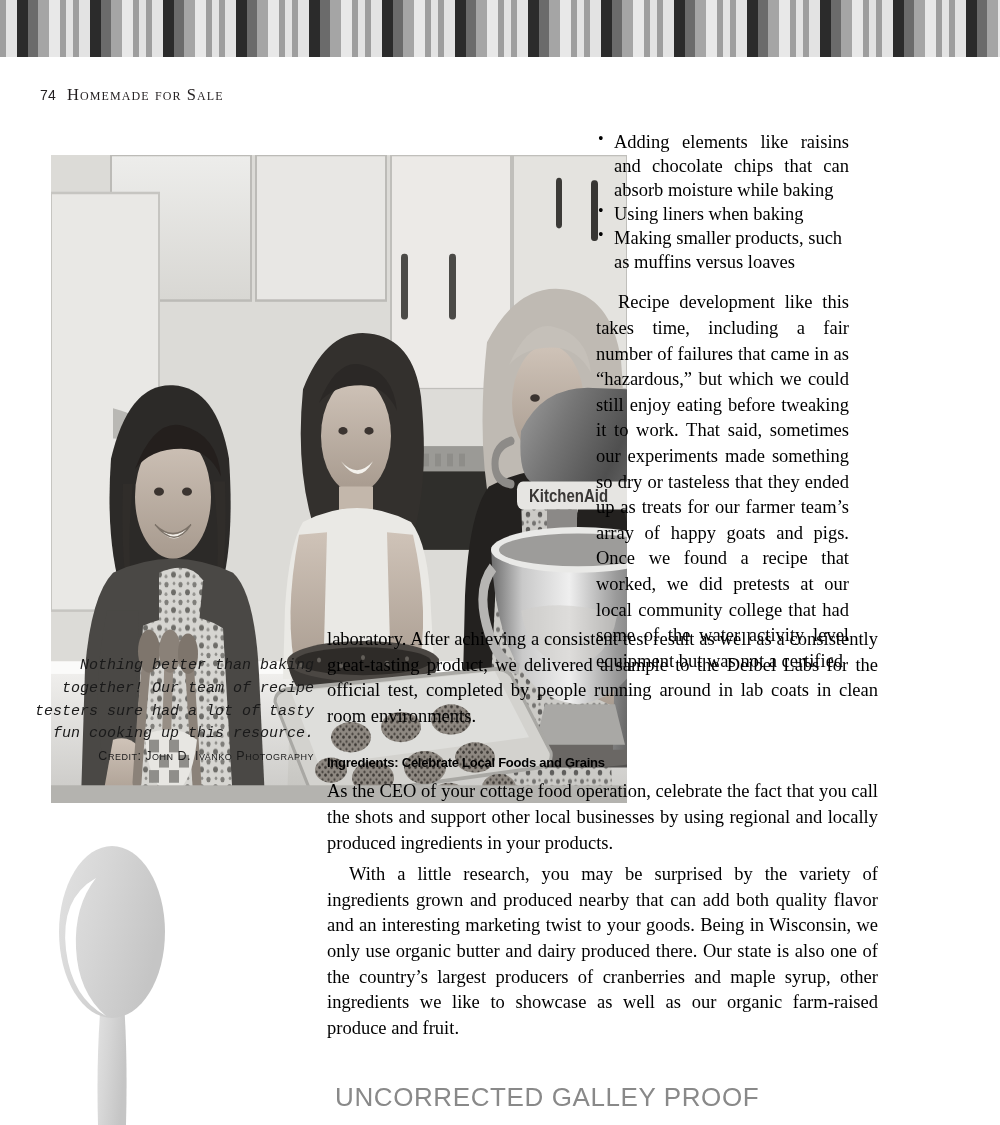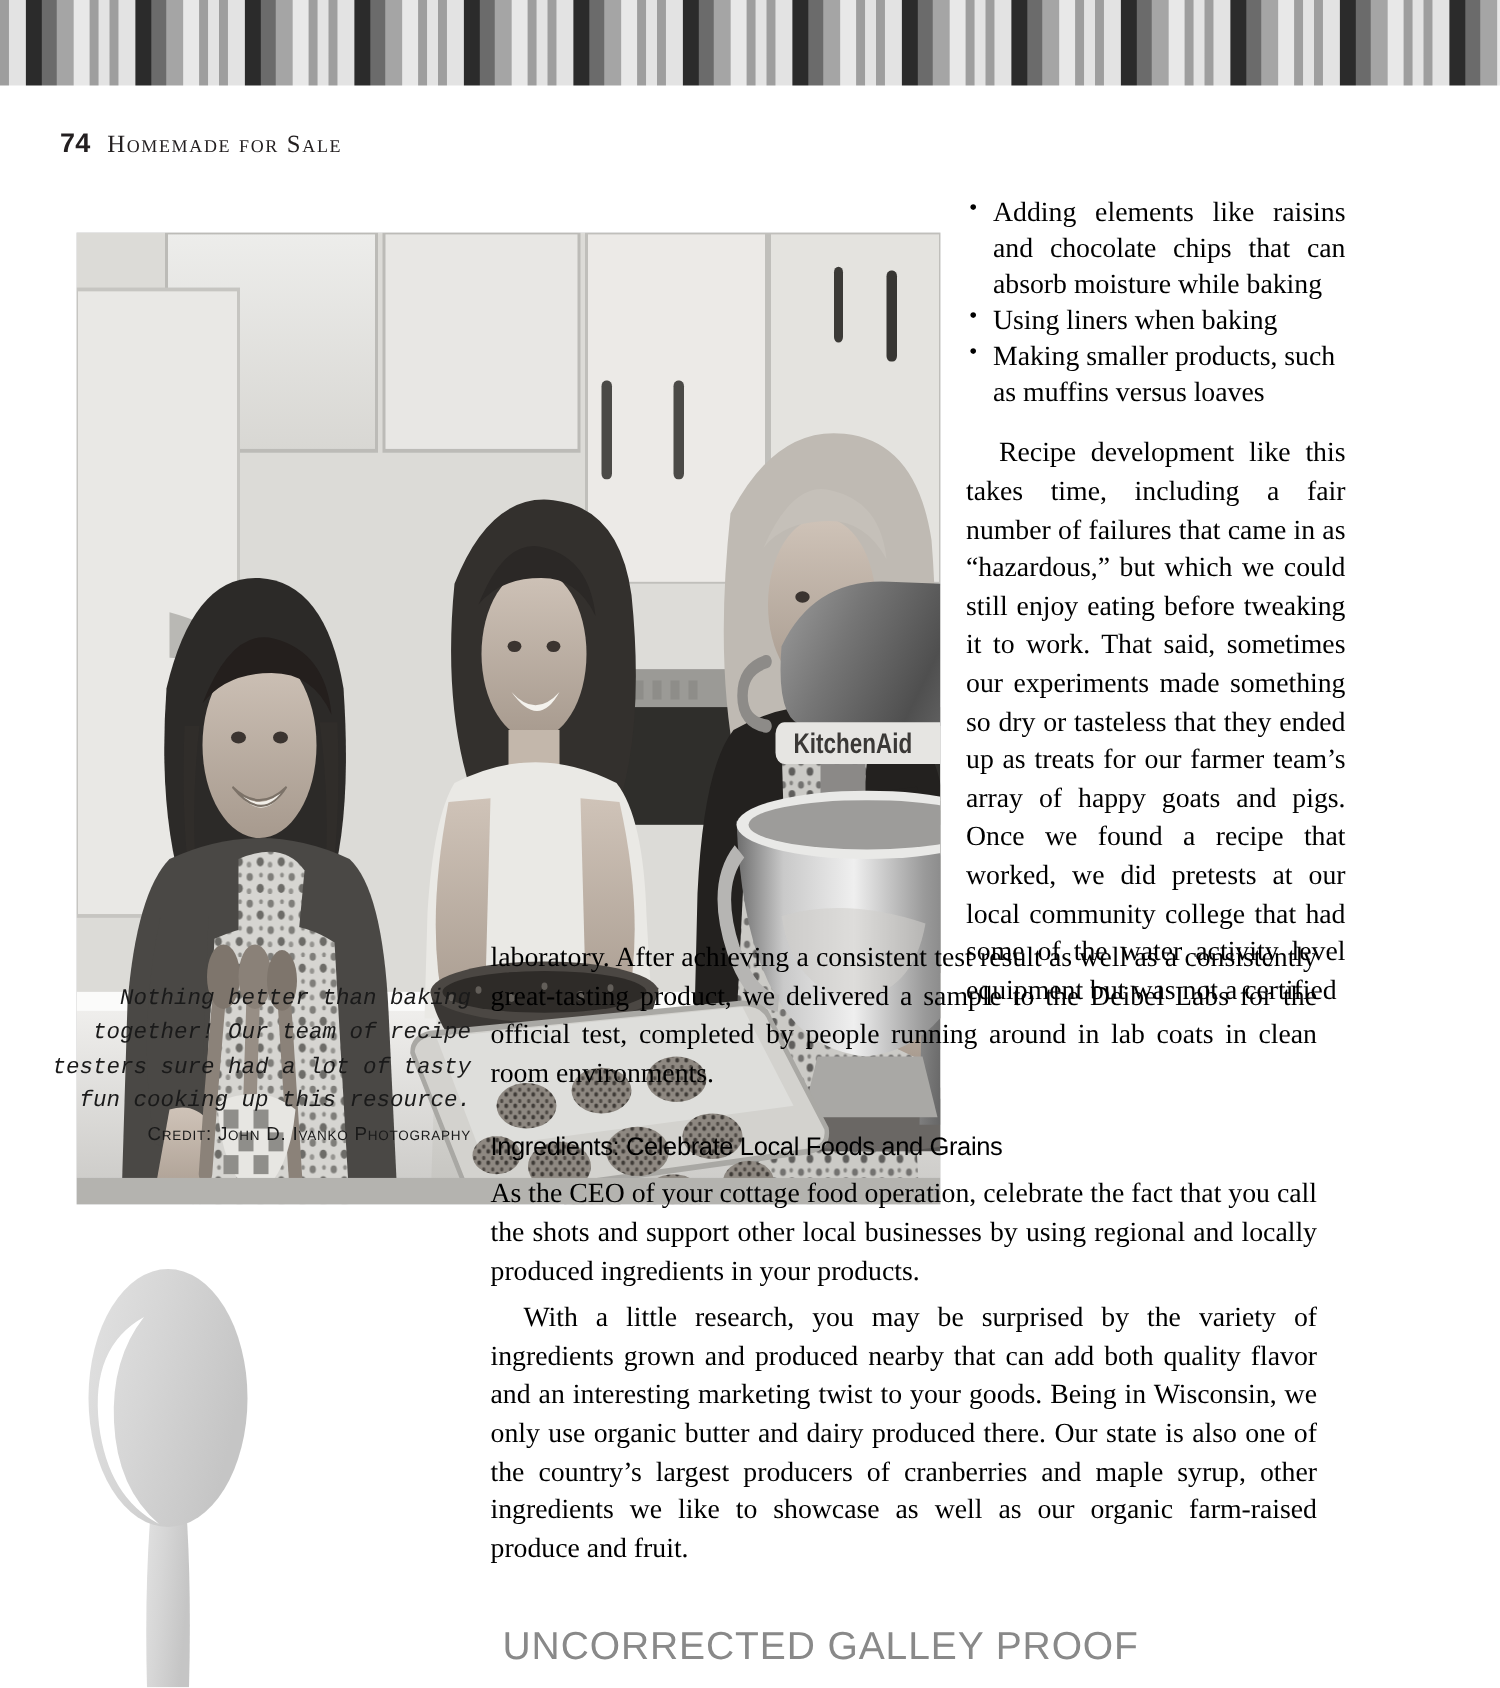--- a/index.html
+++ b/index.html
@@ -43,22 +43,22 @@
     position: absolute;
     left: 40px;
     top: 85px;
     display: flex;
     align-items: baseline;
     gap: 11px;
     color: #231f20;
   }
   .folio {
     font-family: "Liberation Sans", sans-serif;
-    font-weight: bold;
-    font-size: 18px;
+    font-weight: normal;
+    font-size: 14px;
     letter-spacing: 0.2px;
   }
   .running-title {
     font-family: "Liberation Serif", serif;
     font-size: 16.5px;
     font-variant: small-caps;
     letter-spacing: 1.1px;
   }
 
   
@@ -97,21 +97,21 @@
     font-size: 12.5px;
     font-variant: small-caps;
     letter-spacing: 0.5px;
     color: #1a1a1a;
     margin-top: 3px;
   }
 
   
   #right-column {
     position: absolute;
-    left: 644px;
+    left: 596px;
     top: 130px;
     width: 253px;
   }
   ul.bullets {
     margin: 0;
     padding: 0;
     list-style: none;
   }
   ul.bullets li {
     position: relative;
@@ -148,22 +148,22 @@
   }
   .body-para {
     font-size: 18.5px;
     line-height: 1.385;
     text-align: justify;
     margin: 0;
   }
   .body-para.indent { text-indent: 22px; }
   .section-heading {
     font-family: "Liberation Sans", sans-serif;
-    font-weight: normal;
-    font-size: 17px;
+    font-weight: bold;
+    font-size: 13px;
     letter-spacing: -0.25px;
     margin: 26px 0 9px 0;
     color: #000;
   }
   #para-second { margin-top: 6px; }
 
   
   #spoon {
     position: absolute;
     left: 55px;

